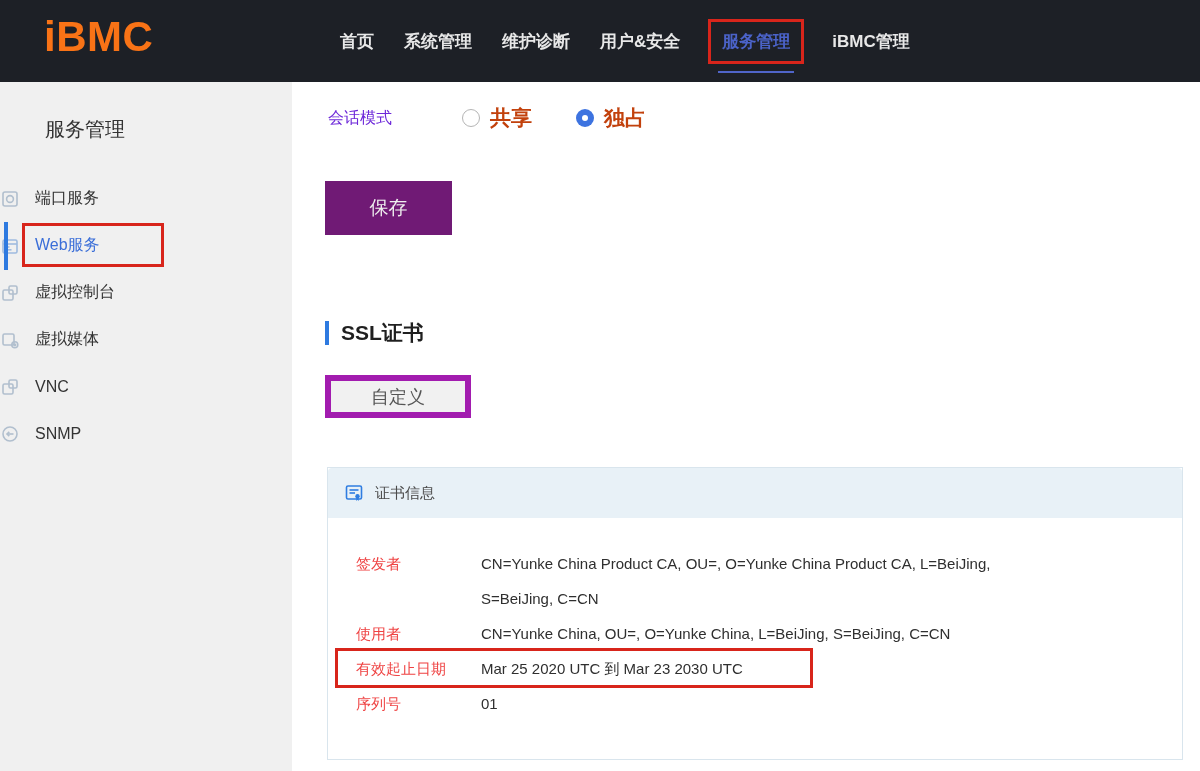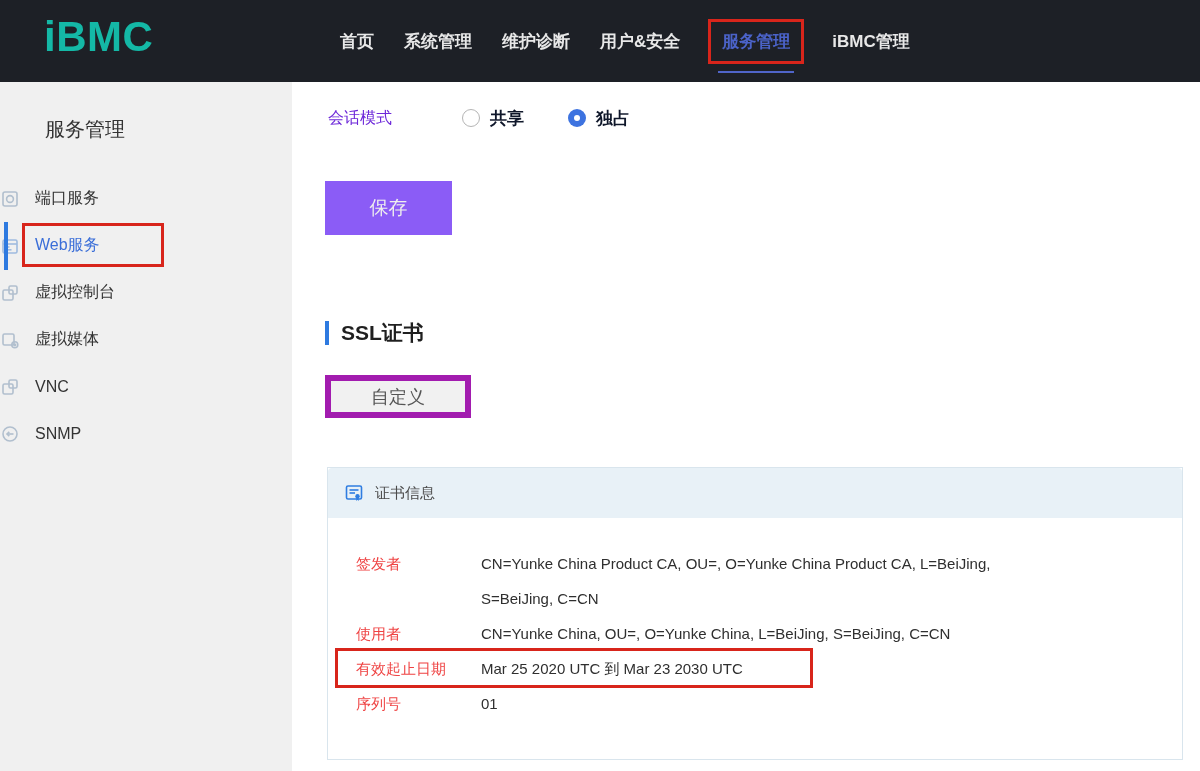--- a/index.html
+++ b/index.html
@@ -1,21 +1,21 @@
 <!DOCTYPE html>
 <html><head>
 <meta charset="utf-8">
 <style>
   * { margin:0; padding:0; box-sizing:border-box; }
   html,body { width:1200px; height:771px; overflow:hidden; }
   body { position:relative; font-family:"Liberation Sans", sans-serif; background:#fff; }
 
   
   .topbar { position:absolute; left:0; top:0; width:1200px; height:82px; background:#1d2026; }
-  .logo { position:absolute; left:44px; top:13px; font-size:42px; font-weight:bold; color:#14b8a6; letter-spacing:0.5px; }
+  .logo { position:absolute; left:44px; top:13px; font-size:42px; font-weight:bold; color:#f97316; letter-spacing:0.5px; }
   .nav { position:absolute; left:338px; top:0; height:82px; display:flex; align-items:flex-end; gap:26px; }
   .nav-item { position:relative; height:82px; display:flex; align-items:center; color:#e8e8e8; font-size:17px; font-weight:bold; cursor:pointer; }
   .nav-item .label-box { padding:8px 2px; }
   .nav-item.selected { color:#4b63c9; }
   .nav-item.selected .label-box { border:3px solid #d8251b; padding:8px 11px; }
   .nav-item.selected::after { content:""; position:absolute; left:10px; right:10px; bottom:9px; height:2px; background:#5065c9; }
 
   
   .sidebar { position:absolute; left:0; top:82px; width:292px; height:689px; background:#f0f0f0; }
   .sidebar-title { margin:34px 0 0 45px; font-size:20px; color:#333; }
@@ -29,23 +29,23 @@
   .collapse-tab { position:absolute; left:292px; top:466px; width:15px; height:50px; background:#efefef; border-radius:0 9px 9px 0; display:flex; align-items:center; justify-content:center; color:#2e7ae0; font-size:14px; font-weight:bold; cursor:pointer; }
 
   
   .main { position:absolute; left:292px; top:82px; width:908px; height:689px; background:#fff; }
 
   .session-row { position:absolute; left:36px; top:22px; height:28px; display:flex; align-items:center; }
   .session-label { font-size:16px; color:#6d28d9; width:134px; }
   .radio { width:18px; height:18px; border-radius:50%; border:1.5px solid #b5b5b5; background:#fff; display:inline-flex; align-items:center; justify-content:center; cursor:pointer; flex-shrink:0; }
   .radio.checked { border:none; background:#3d73e0; }
   .radio.checked .dot { width:6px; height:6px; border-radius:50%; background:#fff; }
-  .radio-label { margin-left:10px; margin-right:44px; font-size:17px; font-weight:bold; color:#0f172a; }
-
-  .save-btn { position:absolute; left:33px; top:99px; width:127px; height:54px; background:#8b5cf6; border:none; color:#eeeeee; font-size:19px; font-family:inherit; cursor:default; }
+  .radio-label { margin-left:10px; margin-right:44px; font-size:21px; font-weight:bold; color:#c2410c; }
+
+  .save-btn { position:absolute; left:33px; top:99px; width:127px; height:54px; background:#701a75; border:none; color:#eeeeee; font-size:19px; font-family:inherit; cursor:default; }
 
   .ssl-header { position:absolute; left:33px; top:237px; display:flex; align-items:center; }
   .ssl-bar { width:4px; height:24px; background:#2e7ae0; margin-right:12px; }
   .ssl-title { font-size:21px; font-weight:bold; color:#1f1f1f;text-align:center; }
 
   .customize-btn { position:absolute; left:33px; top:293px; width:146px; height:43px; background:#f1f1f1; border:6px solid #a21caf; color:#555; font-size:18px; font-family:inherit; cursor:pointer; }
 
   .panel { position:absolute; left:35px; top:385px; width:856px; height:293px; border:1px solid #d9e5ed; border-radius:0; background:#fff; }
   .panel-header { height:50px; background:#e8f1f7; border-radius:4px 4px 0 0; display:flex; align-items:center; padding-left:16px; }
   .panel-header .icon { width:20px; height:20px; margin-right:11px; }

